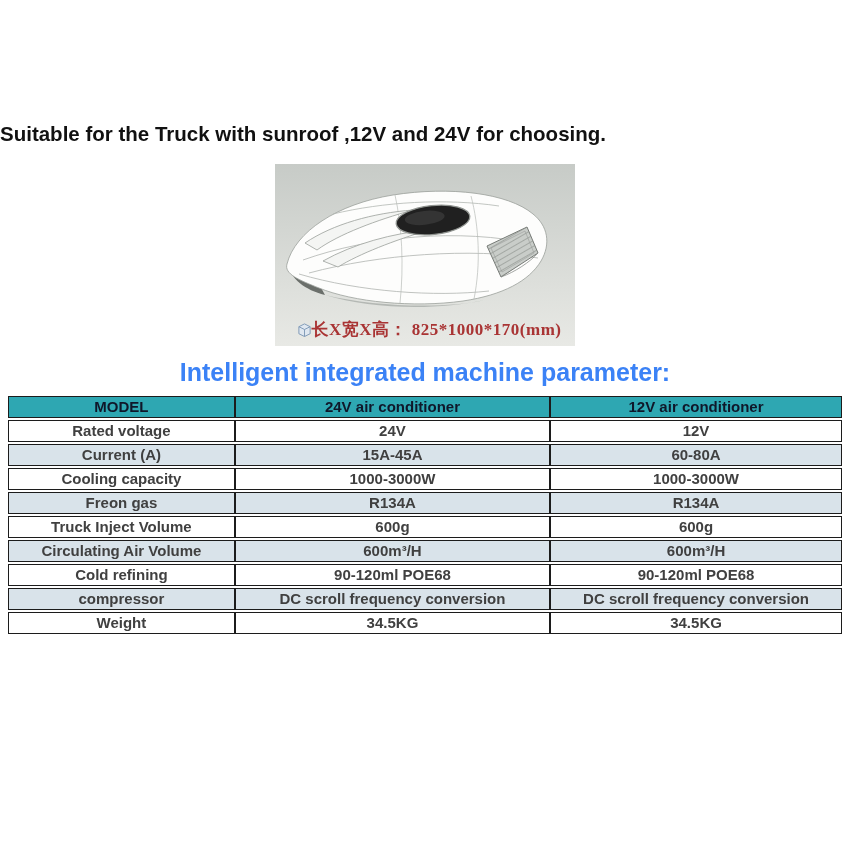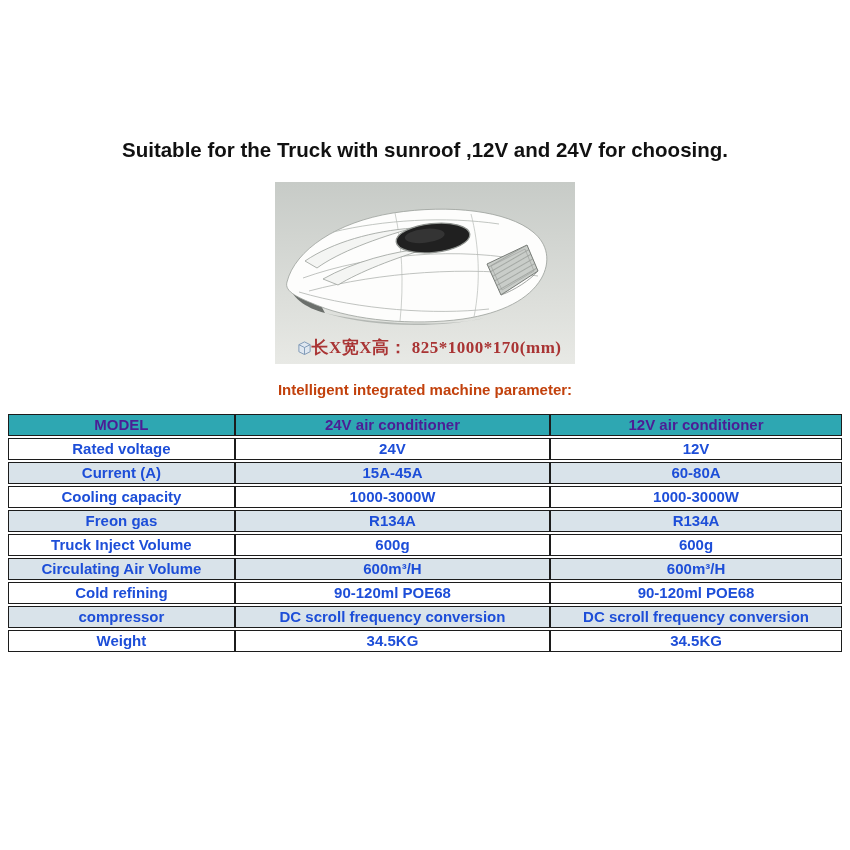--- a/index.html
+++ b/index.html
@@ -1,41 +1,41 @@
 <!DOCTYPE html>
 <html><head>
 <meta charset="utf-8">
 <style>
   html,body{margin:0;padding:0;}
   body{width:850px;height:850px;background:#ffffff;overflow:hidden;
        font-family:"Liberation Sans","DejaVu Sans",sans-serif;}
   .page{width:850px;height:850px;padding-top:118px;box-sizing:border-box;}
 
-  .title{margin:16px;text-align:center;font-size:20.5px;line-height:32px;
+  .title{margin:0;font-size:20.5px;line-height:32px;
          font-weight:bold;color:#111;}
 
   .figure{position:relative;width:300px;height:182px;margin:14px auto 0;}
   .figure svg.scene{display:block;width:300px;height:182px;}
   .caption{position:absolute;left:8px;right:0;bottom:5px;display:flex;
            align-items:center;justify-content:center;gap:0;}
   .caption .cap-text{font-family:"Liberation Serif","DejaVu Serif",serif;
            font-size:17px;font-weight:600;color:#a93434;letter-spacing:.5px;
            white-space:nowrap;}
   .dim-icon{width:15px;height:15px;flex:0 0 auto;}
 
-  .section-heading{margin:12px 0 0;text-align:center;font-size:15px;
-           line-height:28px;font-weight:bold;color:#c2410c;}
+  .section-heading{margin:12px 0 0;text-align:center;font-size:25px;
+           line-height:28px;font-weight:bold;color:#3b82f6;}
 
   table.spec{width:834px;margin:8px auto 0;border-collapse:separate;
            border-spacing:0 2px;table-layout:fixed;background:#fff;}
   col.c1{width:27.2%;} col.c2{width:37.8%;} col.c3{width:35%;}
   .spec th,.spec td{border:1px solid #1c1c1c;text-align:center;
            font-weight:bold;font-size:15px;height:20px;line-height:20px;
-           padding:0 2px;color:#1d4ed8;overflow:hidden;white-space:nowrap;}
-  .spec thead th{background:#2EA7B2;color:#4c1d95;}
+           padding:0 2px;color:#404040;overflow:hidden;white-space:nowrap;}
+  .spec thead th{background:#2EA7B2;color:#0f172a;}
   .spec tbody tr:nth-child(even){background:#D9E3EA;}
   .spec tbody tr:nth-child(odd){background:#ffffff;}
 </style>
 </head>
 <body>
 
 <div class="page">
 
   <h1 class="title">Suitable for the Truck with sunroof ,12V and 24V for choosing.</h1>
 

